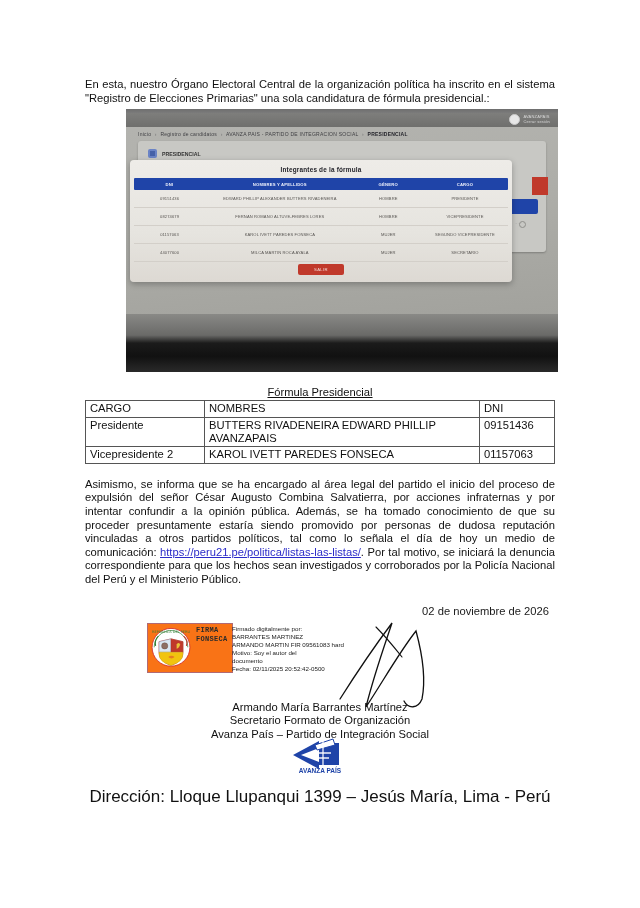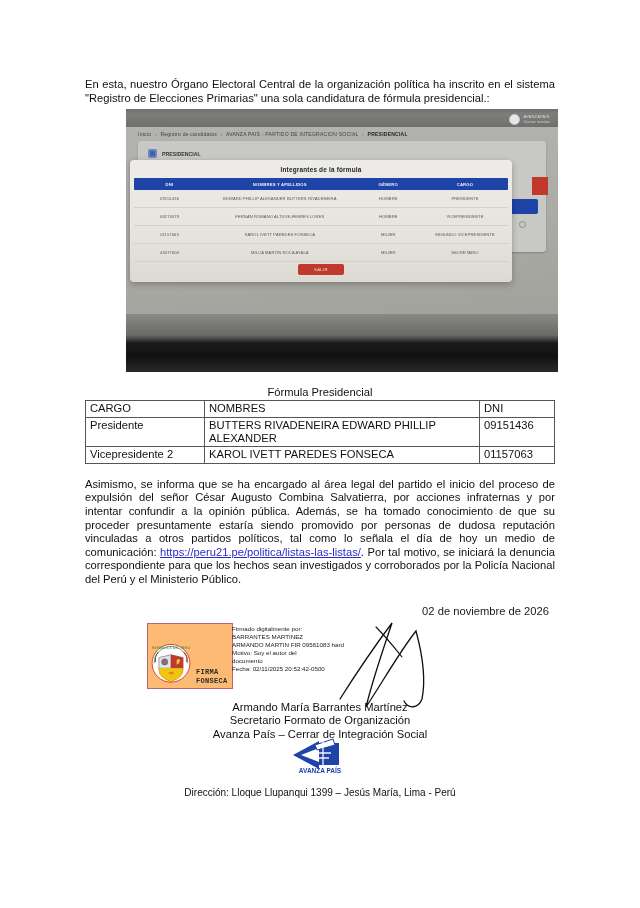--- a/index.html
+++ b/index.html
@@ -238,20 +238,21 @@
     letter-spacing: .4px;
     filter: blur(.5px);
   }
 
   
   .table-caption {
     text-align: center;
     font-size: 11.2px;
     margin: 14px 0 2px 0;
     color: #111;
+    text-decoration: underline;
   }
   table.formula {
     border-collapse: collapse;
     width: 100%;
     font-size: 11.2px;
     color: #111;
   }
   table.formula td {
     border: 1px solid #555;
     padding: 1px 4px;
@@ -274,25 +275,25 @@
   .sig-block {
     position: relative;
     height: 90px;
     margin-top: 6px;
   }
   .sig-stamp {
     position: absolute;
     left: 62px;
     top: 0;
     display: flex;
-    align-items: flex-end;
+    align-items: flex-start;
     gap: 4px;
     border: 1px solid #b06a74;
-    padding: 18px 4px 2px 2px;
-    background: #fdba74;
+    padding: 2px 4px 2px 2px;
+    background: #f97316;
   }
   .sig-stamp .arms { width: 42px; height: 44px; }
   .sig-stamp .fd {
     font-family: "Liberation Mono", monospace;
     font-size: 7px;
     font-weight: bold;
     line-height: 9px;
     color: #2b2b2b;
     letter-spacing: .3px;
   }
@@ -330,21 +331,21 @@
     margin-top: 22px;
     display: flex;
     justify-content: center;
   }
   .logo {
     width: 62px; height: 40px;
     position: relative;
   }
   .addr {
     text-align: center;
-    font-size: 10px;
+    font-size: 17px;
     margin-top: 12px;
     color: #111;
   }
 </style>
 </head>
 <body>
 
 <div class="page">
   <div class="content">
 
@@ -429,21 +430,21 @@
     <div class="table-caption">Fórmula Presidencial</div>
     <table class="formula">
       <tbody>
           <tr>
         <td class="col-cargo">CARGO</td>
         <td>NOMBRES</td>
         <td class="col-dni">DNI</td>
       </tr>
       <tr>
         <td class="col-cargo">Presidente</td>
-        <td>BUTTERS RIVADENEIRA EDWARD PHILLIP ALEXANDER</td>
+        <td>BUTTERS RIVADENEIRA EDWARD PHILLIP AVANZAPAIS</td>
         <td class="col-dni">09151436</td>
       </tr>
       <tr>
         <td class="col-cargo">Vicepresidente 2</td>
         <td>KAROL IVETT PAREDES FONSECA</td>
         <td class="col-dni">01157063</td>
       </tr>
     </tbody>
       </table>
 
@@ -481,21 +482,21 @@
 Fecha: 02/11/2025 20:52:42-0500</div>
 
       <svg class="sig-scribble" viewBox="0 0 130 95">
         <path d="M10 82 C 34 44, 50 22, 62 6 C 54 30, 44 58, 36 90 C 52 66, 70 34, 86 14 C 92 36, 96 62, 92 82 C 88 92, 78 92, 74 84" fill="none" stroke="#101010" stroke-width="1.3" stroke-linecap="round"></path>
         <path d="M46 10 C 56 20, 64 30, 72 40" fill="none" stroke="#101010" stroke-width="1.1" stroke-linecap="round"></path>
       </svg>
 
       <div class="sig-names">
         <div>Armando María Barrantes Martínez</div>
         <div>Secretario Formato de Organización</div>
-        <div>Avanza País – Cerrar de Integración Social</div>
+        <div>Avanza País – Partido de Integración Social</div>
       </div>
     </div>
 
     <div class="logo-wrap">
       <svg class="logo" viewBox="0 0 62 40">
         <path d="M4 20 L30 6 L30 13 L12 20 L30 27 L30 34 Z" fill="#1f44a8"></path>
         <path d="M30 8 L50 8 L50 30 L30 30 Z" fill="#1f44a8"></path>
         <path d="M26 10 L44 4 L46 10 L28 15 Z" fill="#ffffff" stroke="#1f44a8" stroke-width="1"></path>
         <path d="M24 18 L42 18" stroke="#ffffff" stroke-width="1.4"></path>
         <path d="M24 23 L40 23" stroke="#ffffff" stroke-width="1.4"></path>

